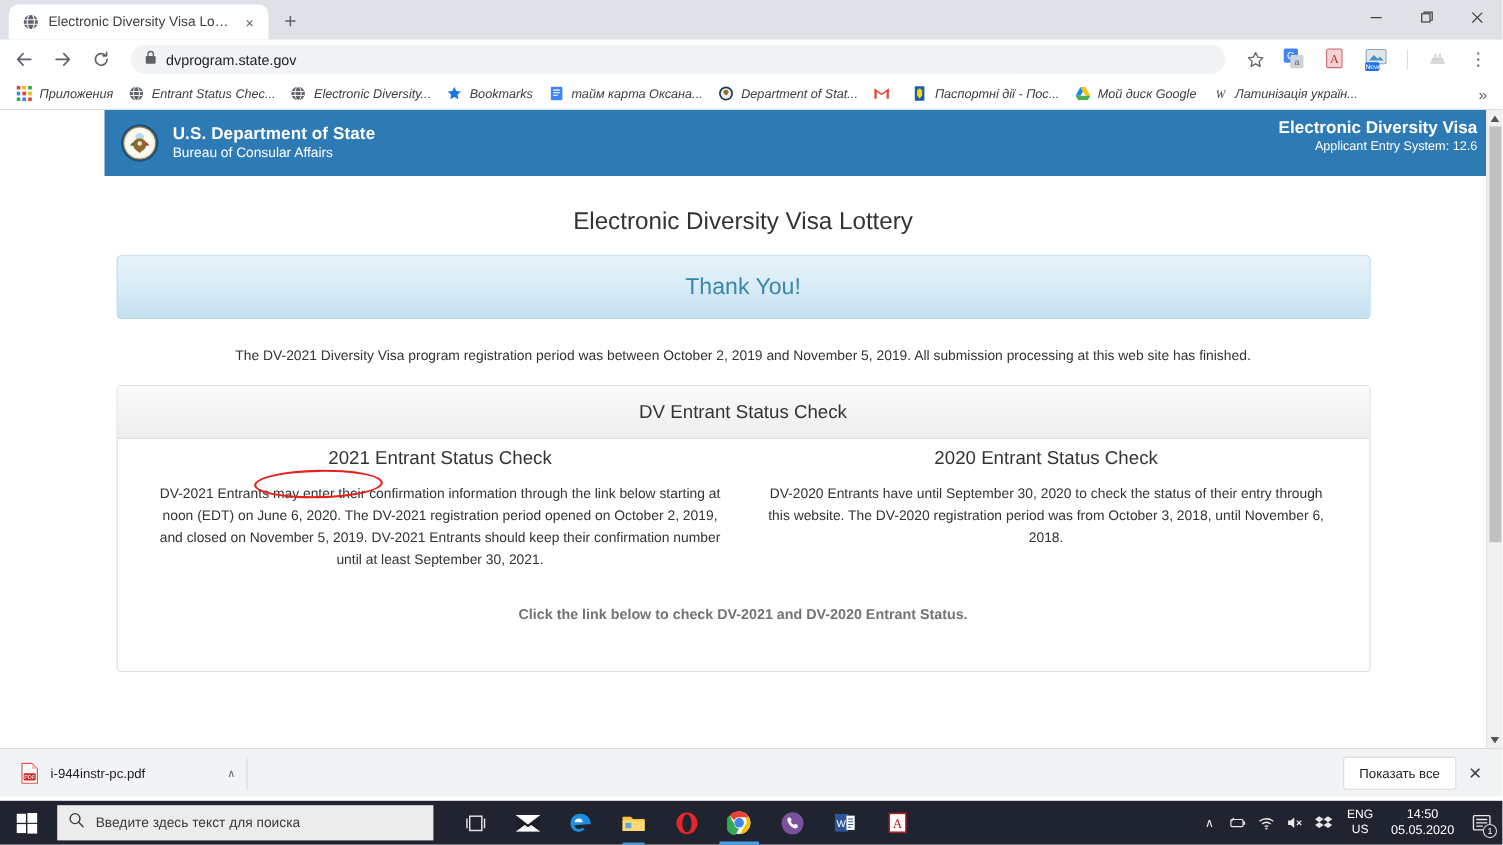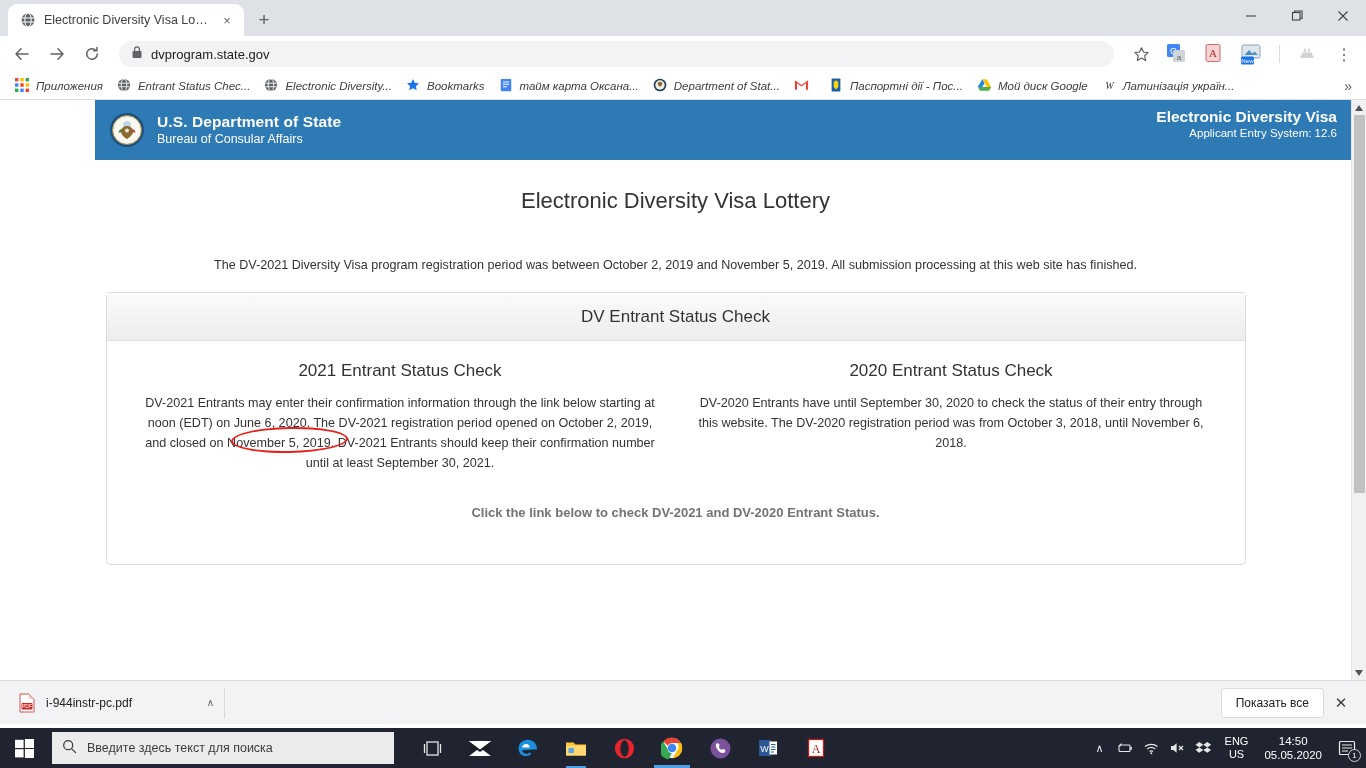--- a/index.html
+++ b/index.html
@@ -81,21 +81,21 @@
 
   .govbanner {
     height:60px; background:#2e7ab5;
     display:flex; align-items:center; position:relative;
     margin-left:95px; width:1256px;
   }
   .seal { width:36px; height:36px; margin-left:14px; flex:0 0 36px; }
   .gov-txt { margin-left:12px; color:#fff; }
   .gov-t1 { font-size:15.5px; font-weight:bold; letter-spacing:.1px; line-height:18px; }
   .gov-t2 { font-size:12.5px; line-height:16px; }
-  .gov-right { position:absolute; right:14px; top:8px; text-align:right; color:#fff; }
+  .gov-right { position:absolute; right:8px; top:8px; text-align:right; color:#fff; }
   .gov-r1 { font-size:15.5px; font-weight:bold; line-height:18px; }
   .gov-r2 { font-size:11.5px; line-height:15px; }
 
   .content { width:1140px; margin:0 auto; padding-top:22px; }
 
   .pagetitle {
     text-align:center; font-size:22px; color:#333; font-weight:normal;
     padding: 6px 0 18px;
   }
 
@@ -110,21 +110,21 @@
     text-align:center; font-size:12.6px; color:#333; padding: 26px 0 20px;
   }
 
   .panel { border:1px solid #ddd; border-radius:4px; background:#fff; }
   .panel-head {
     height:48px; border-bottom:1px solid #ddd;
     background: linear-gradient(to bottom,#fbfbfb 0%, #ededed 100%);
     display:flex; align-items:center; justify-content:center;
     font-size:17px; color:#333;
   }
-  .panel-body { padding: 20px 18px 26px; }
+  .panel-body { padding: 8px 18px 26px; }
 
   .cols { display:flex; }
   .col { width:50%; padding: 0 18px; }
   .col h3 {
     text-align:center; font-size:17px; font-weight:normal; color:#333;
     margin-bottom:12px;
   }
   .col p {
     text-align:center; font-size:12.6px; color:#333; line-height:20px;
   }
@@ -440,20 +440,21 @@
         </div>
         <div class="gov-right">
           <div class="gov-r1">Electronic Diversity Visa</div>
           <div class="gov-r2">Applicant Entry System: 12.6</div>
         </div>
       </div>
 
       <div class="content">
         <h1 class="pagetitle">Electronic Diversity Visa Lottery</h1>
 
+        <div class="thankyou">Thank You!</div>
 
         <div class="intro">The DV-2021 Diversity Visa program registration period was between October 2, 2019 and November 5, 2019. All submission processing at this web site has finished.</div>
 
         <div class="panel">
           <div class="panel-head">DV Entrant Status Check</div>
           <div class="panel-body">
             <div class="cols">
               <div class="col">
                 <h3>2021 Entrant Status Check</h3>
                 <p>DV-2021 Entrants may enter their confirmation information through the link below starting at noon (EDT) on June 6, 2020. The DV-2021 registration period opened on October 2, 2019, and closed on November 5, 2019. DV-2021 Entrants should keep their confirmation number until at least September 30, 2021.</p>

